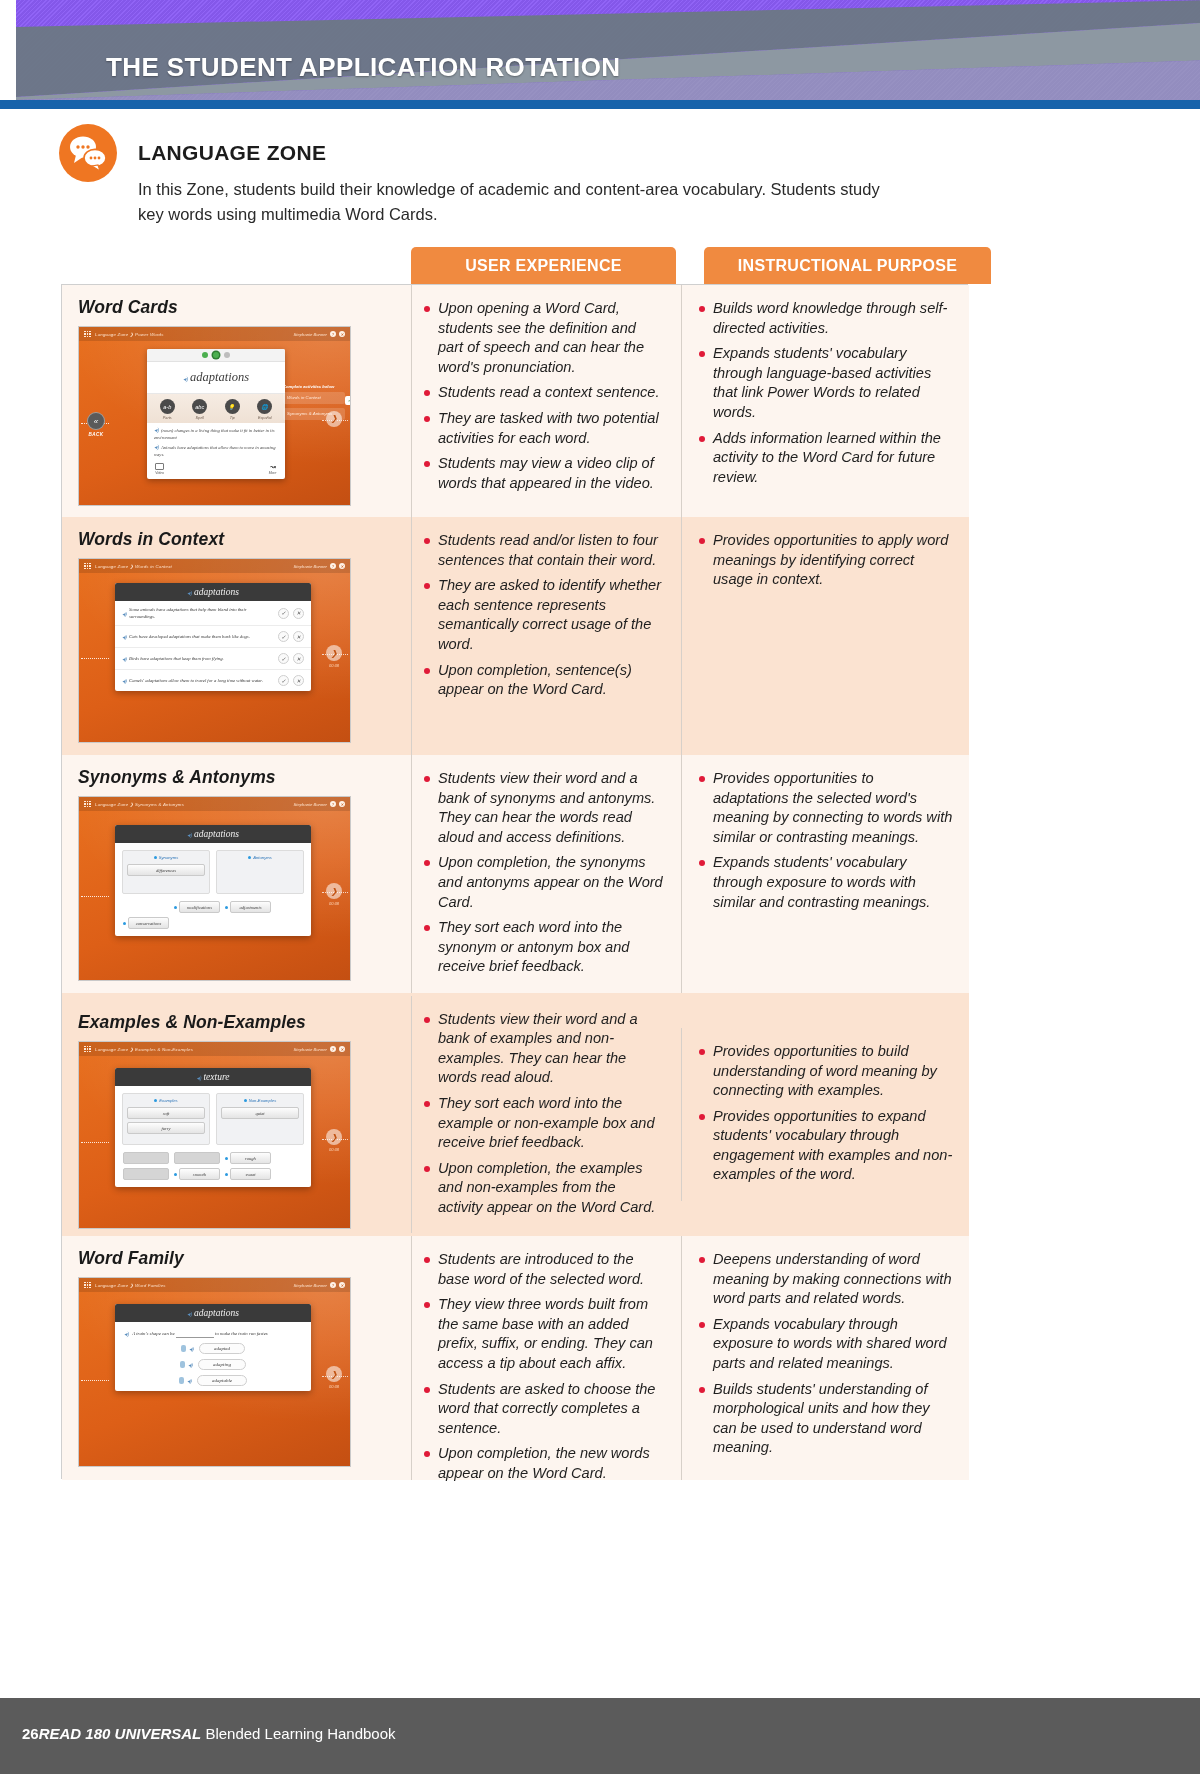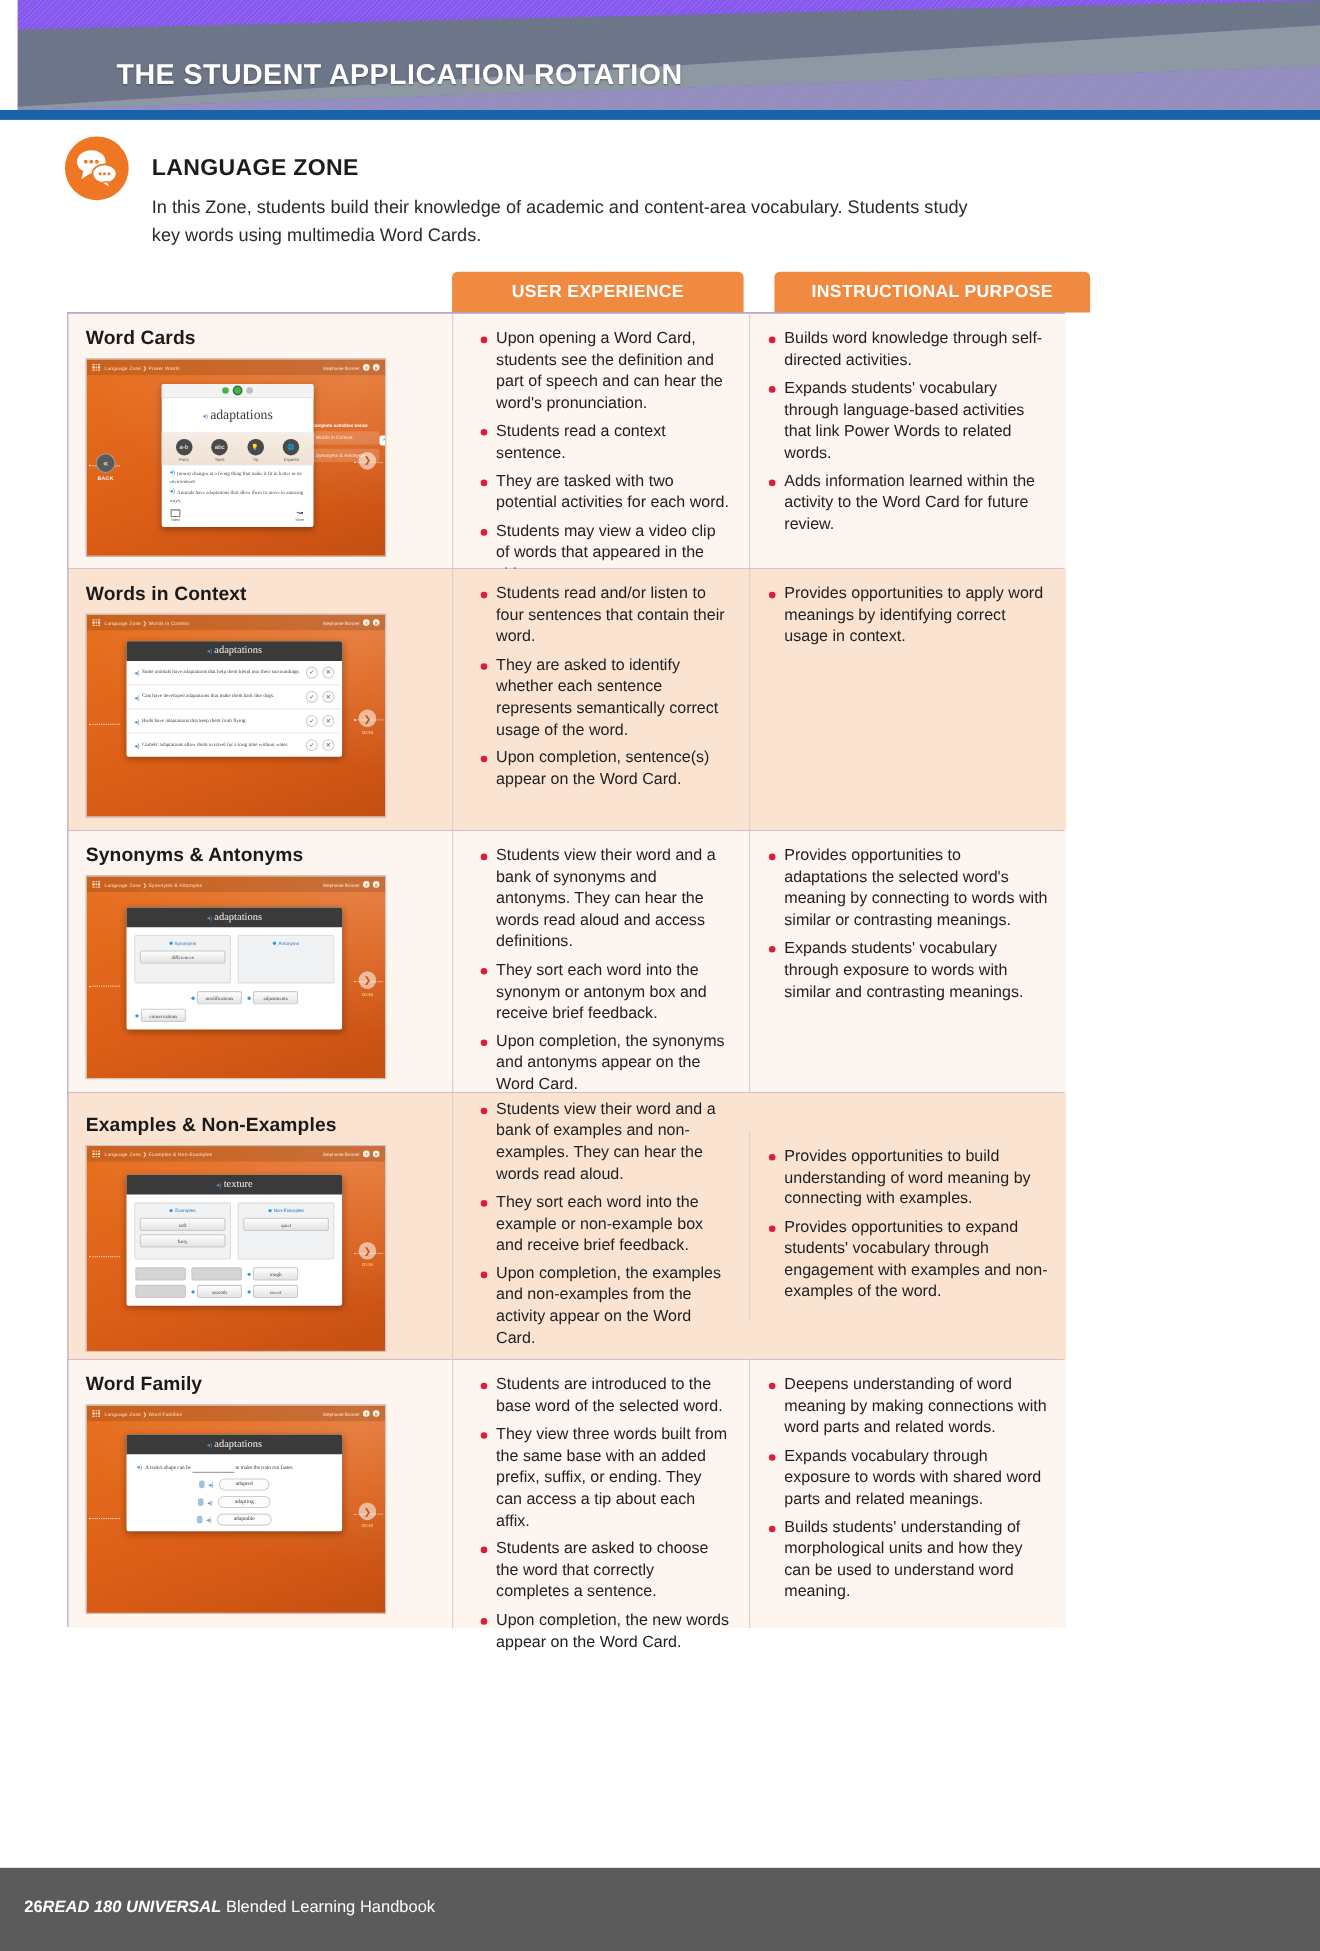--- a/index.html
+++ b/index.html
@@ -75,36 +75,37 @@
     letter-spacing:.3px;
     display:flex; align-items:center; justify-content:center;
   }
   .col-head.ux  { left:411px; width:265px; }
   .col-head.ip  { left:681px; width:287px;margin-left:23px; }
 
   .grid {
     position:absolute; left:61px; top:284px;
     width:907px; height:1195px;
     border:1px solid #cfcfcf;
-    background:#4c1d95;
+    background:#15803d;
+    font-style:italic;
   }
   .row {
     position:absolute; left:0; width:907px;
     display:flex;
   }
   .row.alt { background:#fbe3d1; }
   .row.nor { background:#fdf5ef; }
 
   .cell-title {
     width:349px; padding:12px 0 0 16px; position:relative;
   }
   .cell-title .rt {
     font-size:17.5px; font-weight:bold; color:#1a1a1a; letter-spacing:.1px;
   }
-  .cell-ux { width:270px; border-left:1px solid #d7d0c9; padding:14px 18px 10px 24px; }
+  .cell-ux { width:270px; border-left:1px solid #d7d0c9; padding:14px 18px 10px 11px; }
   .cell-ip { width:288px; border-left:1px solid #d7d0c9; padding:14px 16px 10px 16px; }
 
   ul.blist { list-style:none; }
   ul.blist li {
     position:relative; padding-left:15px; margin-bottom:6px;
     font-size:14.6px; line-height:19.6px; color:#1f1f1f;
   }
   ul.blist li:before {
     content:""; position:absolute; left:1px; top:7px;
     width:6px; height:6px; border-radius:50%; background:#e01a38;
@@ -530,22 +531,22 @@
         <div class="dashright"></div>
         <div class="nextbtn">
           <div class="cir">❯</div>
           <div class="lb">00:38</div>
         </div>
       </div>
     </div>
     <div class="cell-ux">
       <ul class="blist">
         <li>Students view their word and a bank of synonyms and antonyms. They can hear the words read aloud and access definitions.</li>
+        <li>Upon completion, the synonyms and antonyms appear on the Word Card.</li>
         <li>They sort each word into the synonym or antonym box and receive brief feedback.</li>
-        <li>Upon completion, the synonyms and antonyms appear on the Word Card.</li>
       </ul>
     </div>
     <div class="cell-ip">
       <ul class="blist">
         <li>Provides opportunities to adaptations the selected word's meaning by connecting to words with similar or contrasting meanings.</li>
         <li>Expands students' vocabulary through exposure to words with similar and contrasting meanings.</li>
       </ul>
     </div>
   </div>
 

